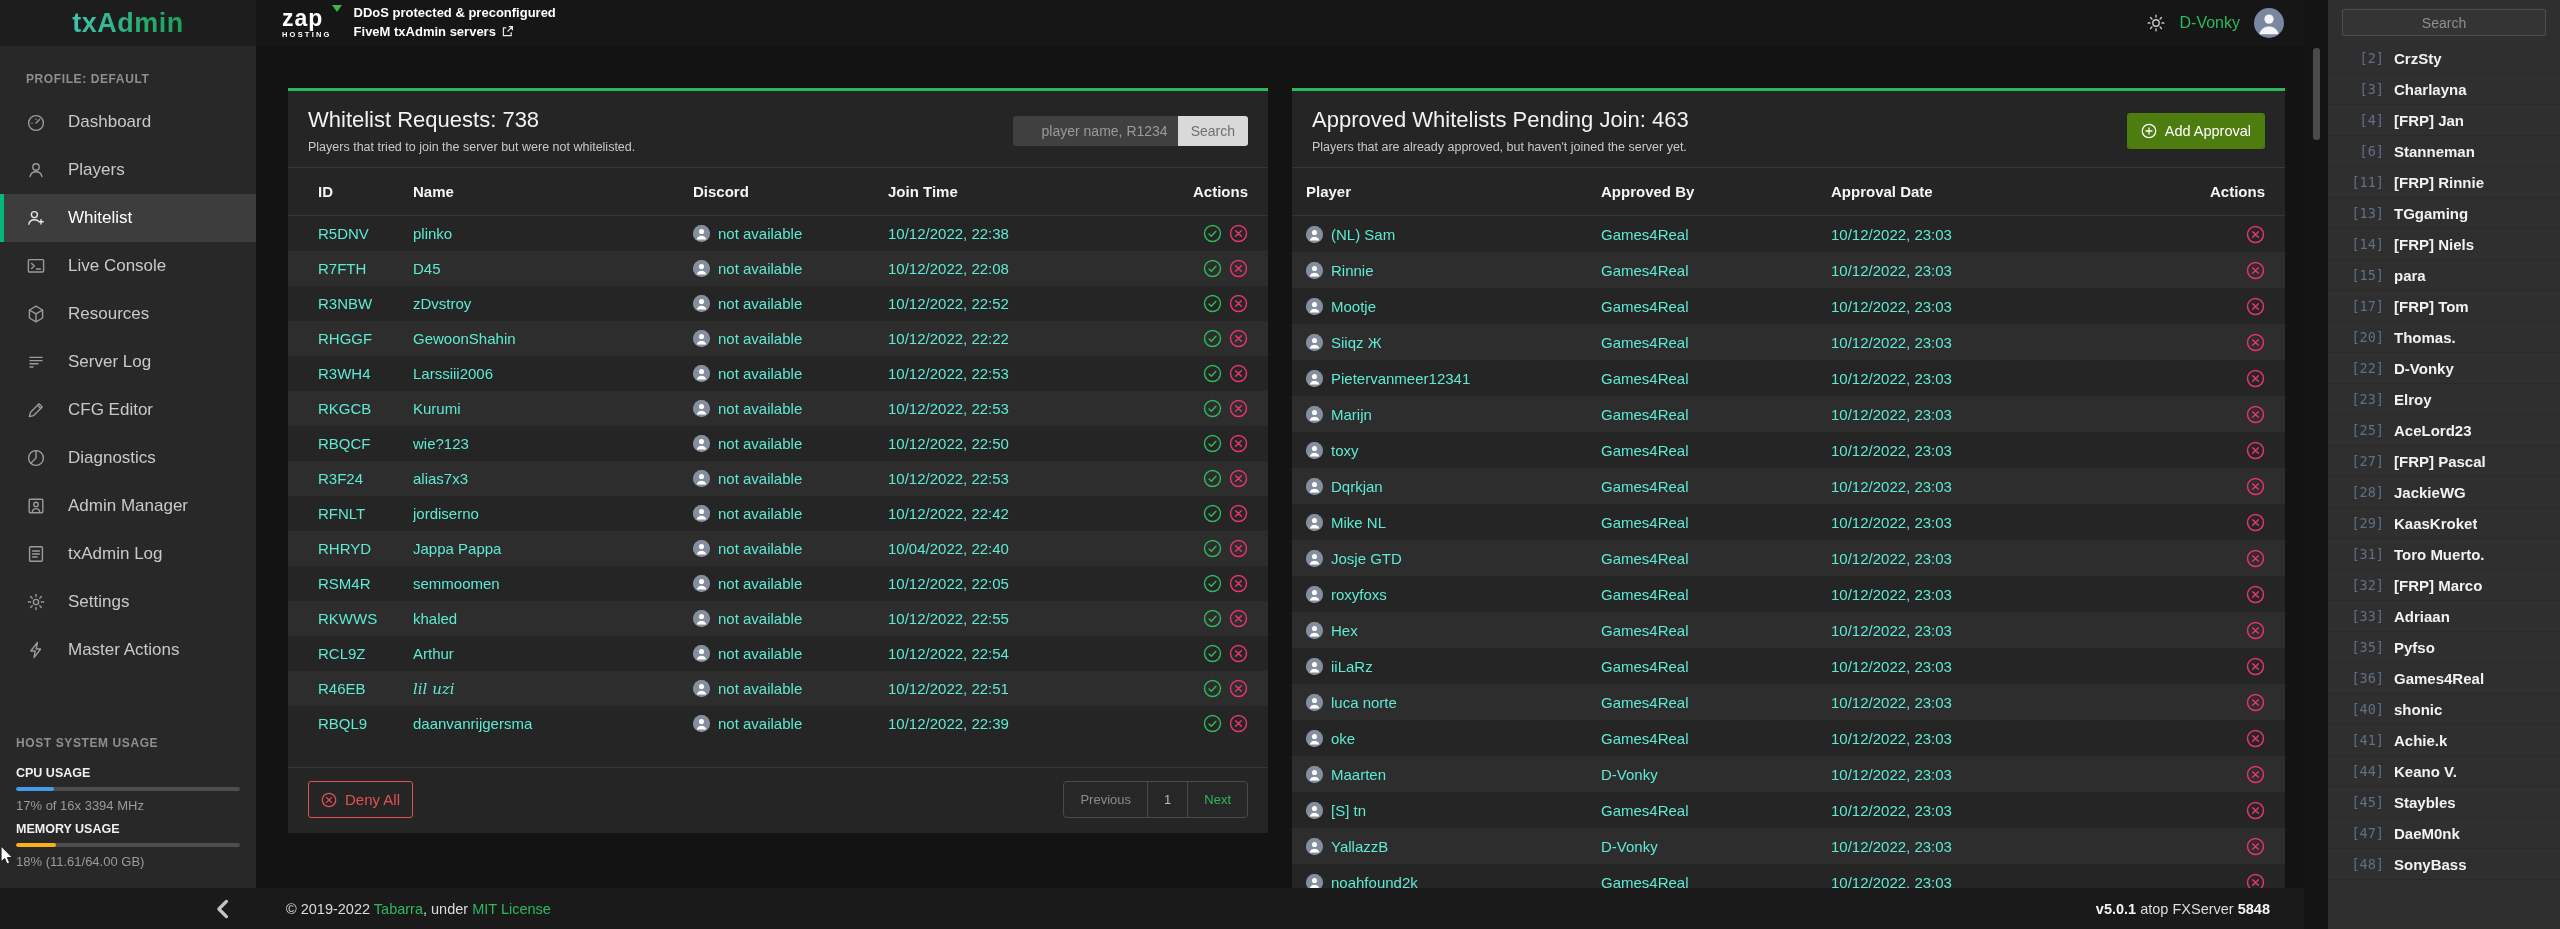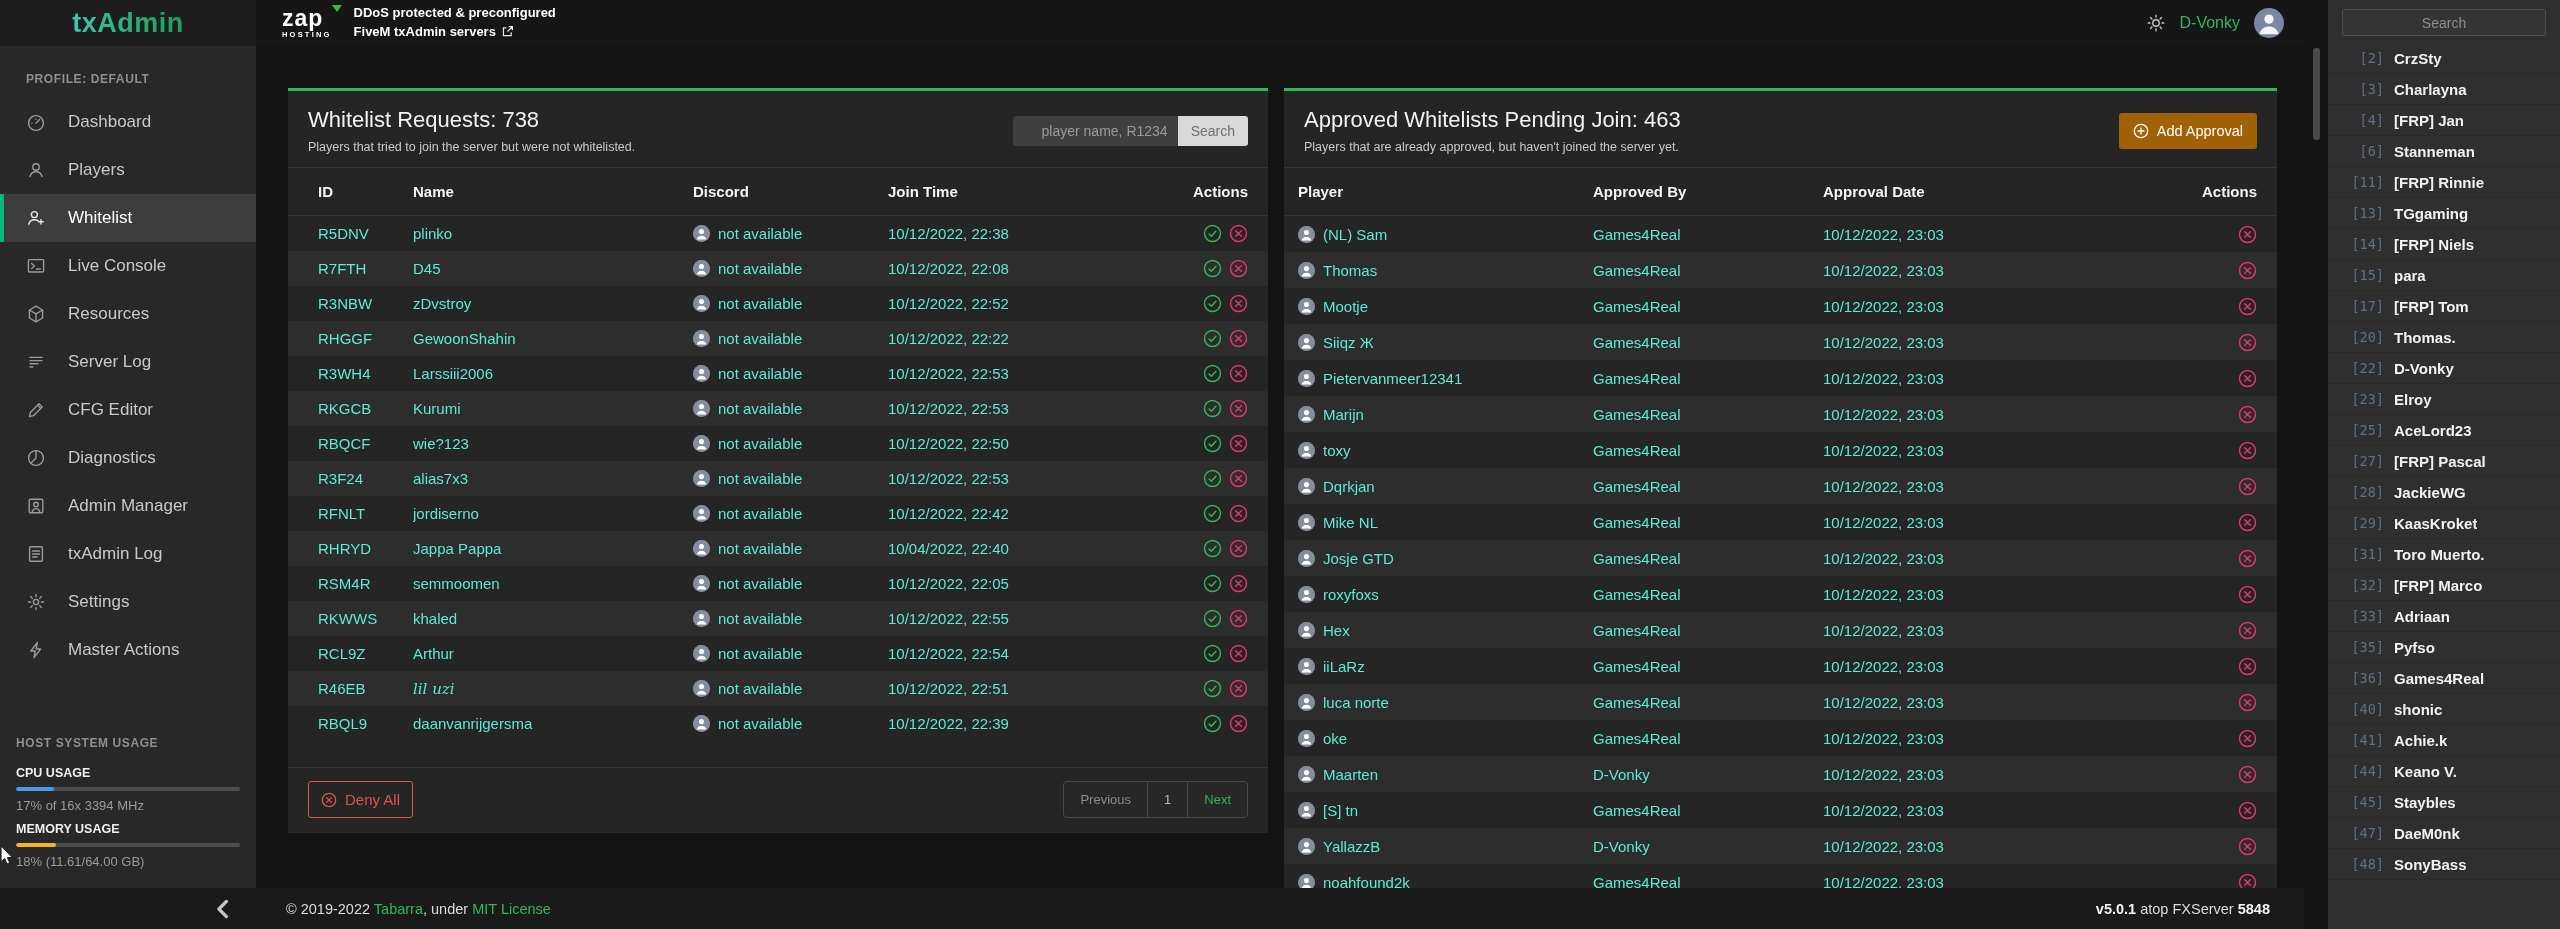--- a/index.html
+++ b/index.html
@@ -43,35 +43,35 @@
   .zap-word { font-size:23px; font-weight:800; color:#ffffff; letter-spacing:1px; display:block; }
   .zap-sub { font-size:7.5px; font-weight:700; color:#ffffff; letter-spacing:2.2px; display:block; margin-top:1px; }
   .zap-tri { position:absolute; top:-2px; right:-2px; width:0; height:0; border-left:5px solid transparent; border-right:5px solid transparent; border-top:7px solid #3db54a; }
   .zap-text { font-size:13px; font-weight:700; color:#ffffff; line-height:1.45; }
   .zap-text .ext { display:inline-flex; width:13px; height:13px; color:#e8e8e8; vertical-align:-2px; margin-left:5px; }
   .topbar-right { margin-left:auto; display:flex; align-items:center; gap:14px; }
   .theme-toggle { width:20px; height:20px; color:#c9c9c9; cursor:pointer; }
   .topbar-user { color:#2eb85c; font-size:16px; cursor:pointer; }
   .topbar-avatar { width:30px; height:30px; border-radius:50%; overflow:hidden; background:#7a87a0; cursor:pointer; }
 
-  .content { flex:1; overflow:hidden; display:flex; align-items:flex-start; gap:16px; padding:42px 0 0 32px; }
+  .content { flex:1; overflow:hidden; display:flex; align-items:flex-start; gap:24px; padding:42px 0 0 32px; }
 
   .panel { background:#252525; border-top:3px solid #2eb85c; }
   .panel-requests { width:980px; }
   .panel-approved { width:993px; }
   .panel-head { display:flex; align-items:center; justify-content:space-between; padding:16px 20px 13px 20px; border-bottom:1px solid #383838; }
   .panel-title { font-size:22px; font-weight:400; color:#f2f2f2; }
   .panel-sub { font-size:12.5px; color:#c9c9c9; margin-top:7px; }
 
   .search-group { display:flex; }
   .search-input { width:165px; height:30px; background:#404040; border:none; outline:none; border-radius:3px 0 0 3px; color:#dddddd; font-size:14px; padding:0 10px; font-family:inherit;text-align:right; }
   .search-input::placeholder { color:#9a9a9a; }
   .search-btn { height:30px; padding:0 13px; background:#d9d9d9; color:#6f6f6f; border:none; border-radius:0 3px 3px 0; font-size:14px; font-family:inherit; cursor:pointer; }
 
-  .add-btn { display:flex; align-items:center; gap:8px; background:#a16207; color:#ffffff; border:none; border-radius:3px; font-size:14.5px; font-family:inherit; padding:10px 14px; cursor:pointer; }
+  .add-btn { display:flex; align-items:center; gap:8px; background:#4d7c0f; color:#ffffff; border:none; border-radius:3px; font-size:14.5px; font-family:inherit; padding:10px 14px; cursor:pointer; }
   .add-btn .icn { width:16px; height:16px; }
 
   .wl-grid { display:grid; grid-template-columns:95px 280px 195px 275px 1fr; padding-left:30px; padding-right:20px; align-items:center; }
   .ap-grid { display:grid; grid-template-columns:295px 230px 1fr 60px; padding-left:14px; padding-right:20px; align-items:center; }
   .thead { height:48px; font-size:15px; font-weight:700; color:#f5f5f5; border-bottom:1px solid #363636; }
   .trow { height:35px; font-size:15px; color:#5eead4; }
   .ap-rows .trow { height:36px; }
   .trow:nth-child(even) { background:rgba(255,255,255,0.04); }
   .td { overflow:hidden; white-space:nowrap; }
   .c-name.it { font-style:italic; font-family:"DejaVu Serif","Liberation Serif",serif; }
@@ -810,21 +810,21 @@
           </div>
           <div class="trow ap-grid">
             <div class="td c-player">
               <span class="icn av">
                 <svg viewBox="0 0 20 20" width="17" height="17">
                   <circle cx="10" cy="10" r="10" fill="#848e9c"></circle>
                   <circle cx="10" cy="7.6" r="3" fill="#fff"></circle>
                   <path d="M4.2 17.2c.8-3.2 3.1-4.7 5.8-4.7s5 1.5 5.8 4.7z" fill="#fff"></path>
                 </svg>
               </span>
-              <span>Thomas</span>
+              <span>Rinnie</span>
             </div>
             <div class="td">Games4Real</div>
             <div class="td">10/12/2022, 23:03</div>
             <div class="td c-actions">
               <span class="icn abtn deny">
                 <svg viewBox="0 0 20 20" width="19" height="19" fill="none" stroke="currentColor" stroke-width="1.5" stroke-linecap="round">
                   <circle cx="10" cy="10" r="8.4"></circle>
                   <path d="M7 7l6 6M13 7l-6 6"></path>
                 </svg>
               </span>

